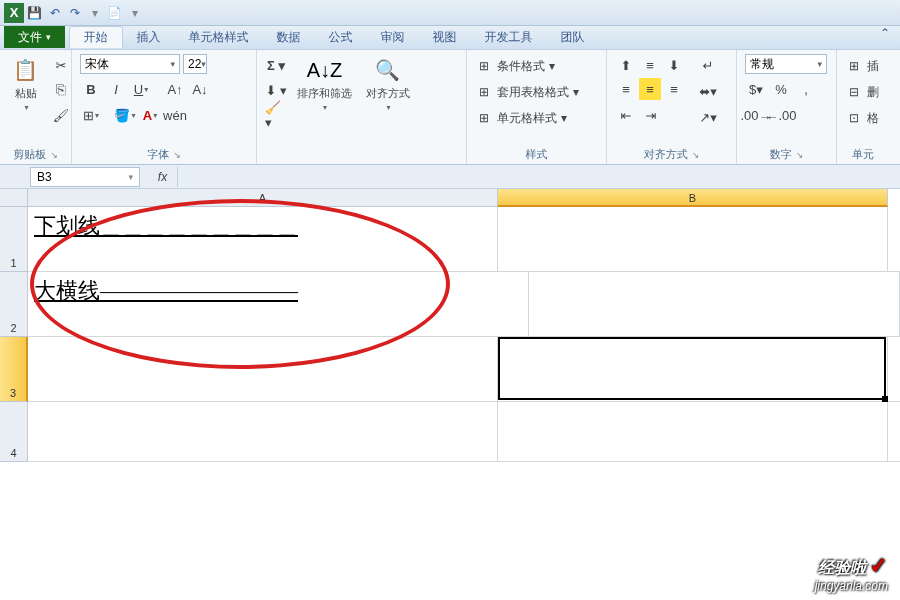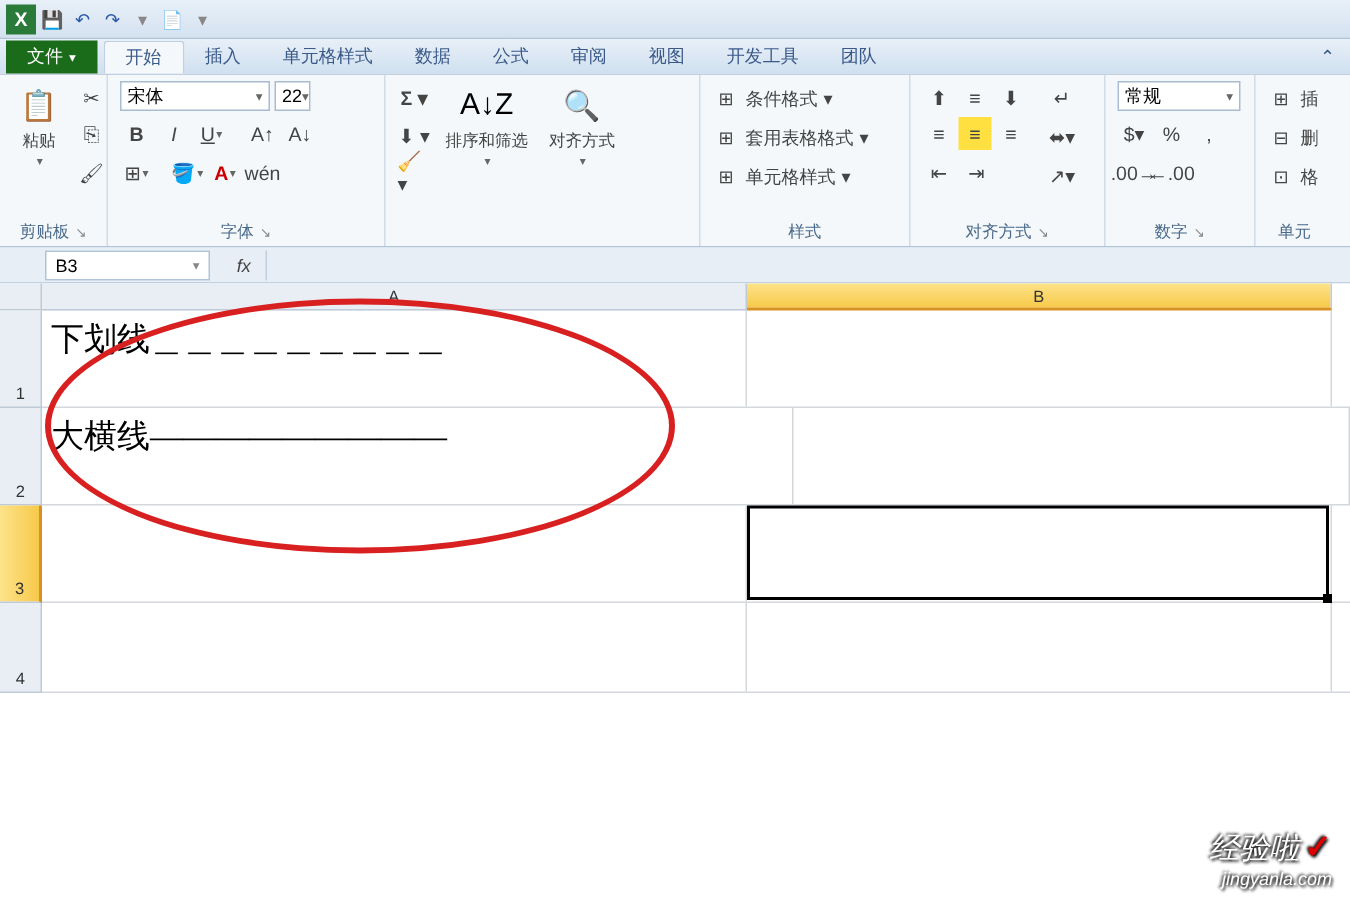--- a/index.html
+++ b/index.html
@@ -6,21 +6,21 @@
     body { font-family: "Microsoft YaHei", SimSun, Arial, sans-serif; font-size: 12px; background: #fff; width: 900px; height: 600px; overflow: hidden; position: relative; }
     
     
     .title-bar { height: 26px; background: linear-gradient(#e8f0f8, #d4e2f0); display: flex; align-items: center; border-bottom: 1px solid #b0c4d8; }
     .qat { display: flex; align-items: center; gap: 2px; padding: 0 4px; }
     .qat-icon { width: 18px; height: 18px; display: flex; align-items: center; justify-content: center; font-size: 12px; }
     .excel-icon { background: #2a7a3a; color: #fff; width: 20px; height: 20px; font-weight: bold; font-size: 13px; }
     .title-text { flex: 1; text-align: center; color: #444; font-size: 13px; }
     
     
-    .tabs { height: 24px; background: linear-gradient(#e8f0f8, #d0e0f0); display: flex; align-items: center; padding-left: 4px; border-bottom: 1px solid #c0d0e0; }
+    .tabs { height: 24px; background: linear-gradient(#e8f0f8, #d0e0f0); display: flex; align-items: flex-start; padding-left: 4px; border-bottom: 1px solid #c0d0e0; }
     .file-tab { background: #1a6b1a; color: #fff; padding: 4px 14px; height: 22px; display: flex; align-items: center; margin-right: 4px; }
     .tab { padding: 4px 14px; height: 22px; display: flex; align-items: center; color: #3a5a8a; cursor: pointer; }
     .tab.active { background: #f4f8fb; border-top: 1px solid #c0d0e0; border-left: 1px solid #c0d0e0; border-right: 1px solid #c0d0e0; border-radius: 3px 3px 0 0; }
     .tabs-right { margin-left: auto; padding-right: 10px; color: #3a5a8a; display: flex; gap: 10px; }
     
     
     .ribbon { height: 115px; background: #f4f8fb; border-bottom: 1px solid #b0c4d8; display: flex; }
     .ribbon-group { border-right: 1px solid #d0dce8; padding: 4px 8px 2px 8px; display: flex; flex-direction: column; }
     .group-content { flex: 1; display: flex; gap: 6px; }
     .group-label { text-align: center; color: #4a6a8a; font-size: 11px; padding-top: 2px; display: flex; justify-content: center; align-items: center; gap: 4px; }
@@ -53,32 +53,32 @@
     
     
     .grid-area { position: relative; height: 410px; background: #fff; }
     .corner { position: absolute; left: 0; top: 0; width: 28px; height: 18px; background: #e8eef4; border-right: 1px solid #c0cad6; border-bottom: 1px solid #c0cad6; }
     .col-headers { position: absolute; left: 28px; top: 0; right: 0; height: 18px; display: flex; }
     .col-h { border-right: 1px solid #c0cad6; border-bottom: 1px solid #c0cad6; background: #e8eef4; text-align: center; line-height: 18px; color: #333; font-size: 11px; }
     .col-h.sel { background: linear-gradient(#fde38a, #f7c94a); border-bottom: 2px solid #d89020; }
     .row-headers { position: absolute; left: 0; top: 18px; width: 28px; }
     .row-h { border-right: 1px solid #c0cad6; border-bottom: 1px solid #c0cad6; background: #e8eef4; text-align: center; color: #333; font-size: 11px; display: flex; align-items: flex-end; justify-content: center; padding-bottom: 2px; }
     .row-h.sel { background: linear-gradient(90deg, #fde38a, #f7c94a); border-right: 2px solid #d89020; }
-    .cells { position: absolute; left: 28px; top: 18px; right: 0; bottom: 0; }
+    .cells { position: absolute; left: 28px; top: 18px; right: 0; bottom: 0; text-decoration: underline; }
     .row { display: flex; border-bottom: 1px solid #d4d8dc; }
     .cell { border-right: 1px solid #d4d8dc; padding: 4px 6px; font-family: SimSun, serif; font-size: 22px; color: #000; overflow: hidden; }
     .cell-b3 { position: absolute; border: 2.5px solid #000; }
     .cell-b3::after { content: ''; position: absolute; right: -4px; bottom: -4px; width: 6px; height: 6px; background: #000; }
     
     
     .red-ellipse { position: absolute; border: 4px solid #d82020; border-radius: 50%; pointer-events: none; }
     
     
     .watermark { position: absolute; right: 12px; bottom: 6px; text-align: right; color: #fff; text-shadow: 1px 1px 2px #000, -1px -1px 2px #000; }
-    .watermark .wm1 { font-size: 20px; font-weight: normal; font-style: italic; padding-left: 13px; }
+    .watermark .wm1 { font-size: 16px; font-weight: bold; font-style: italic; padding-left: 13px; }
     .watermark .wm2 { font-size: 12px; font-style: italic; }
     .watermark .check { color: #d00; font-size: 22px; font-weight: bold; }
     
     .drop-arrow { font-size: 8px; color: #666; margin-left: 1px; }
   </style>
 </head>
 <body>
 
 <div class="title-bar">
   <div class="qat">

